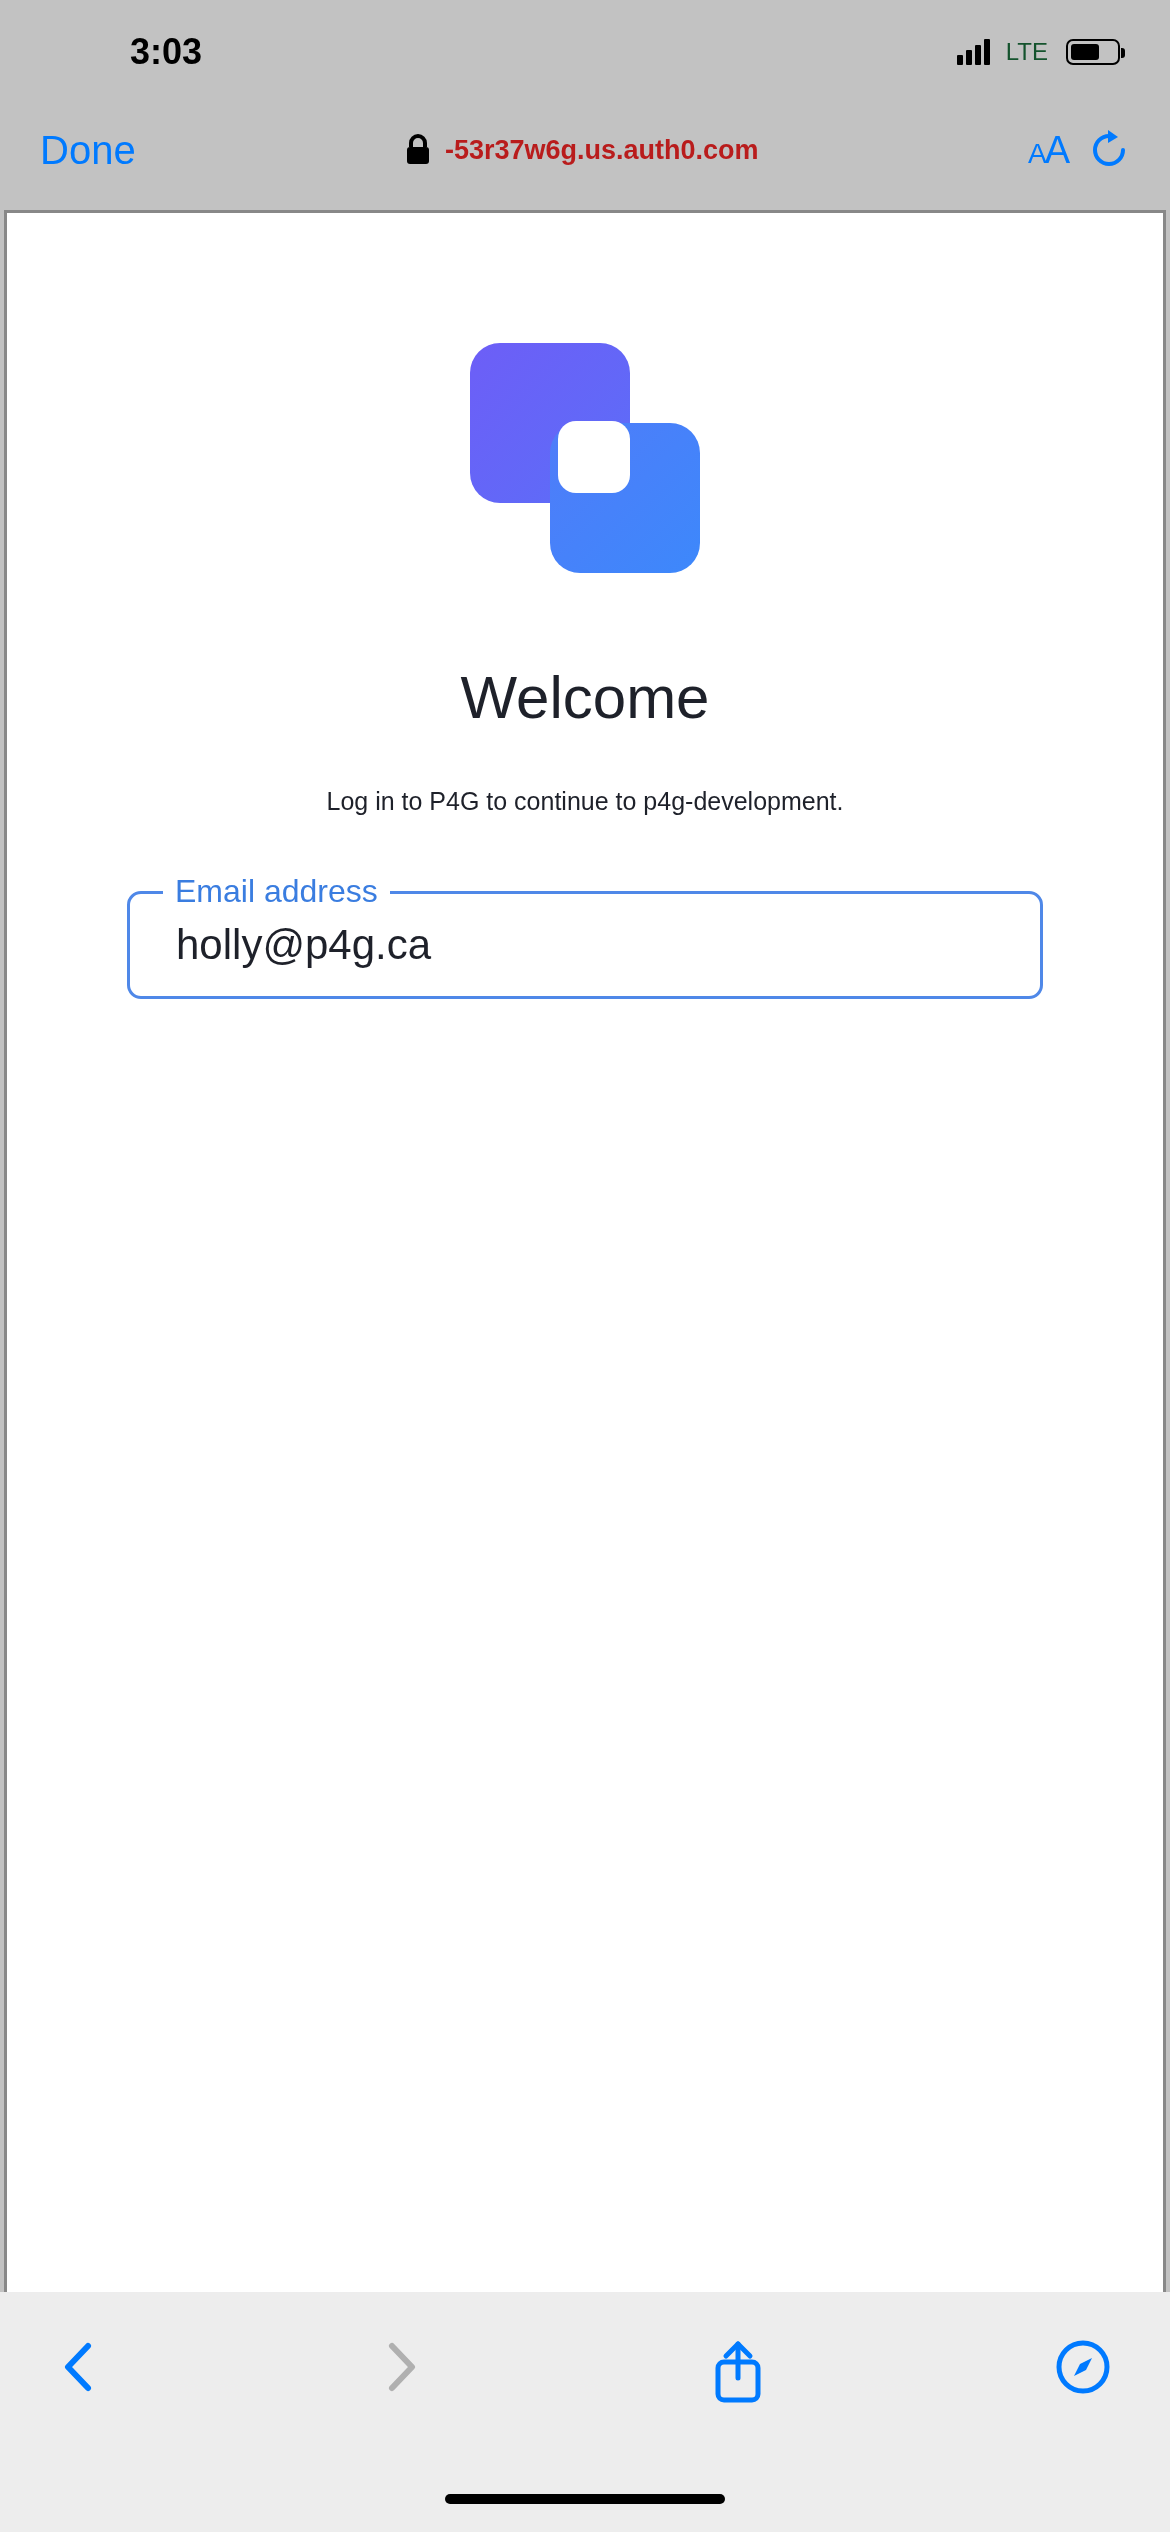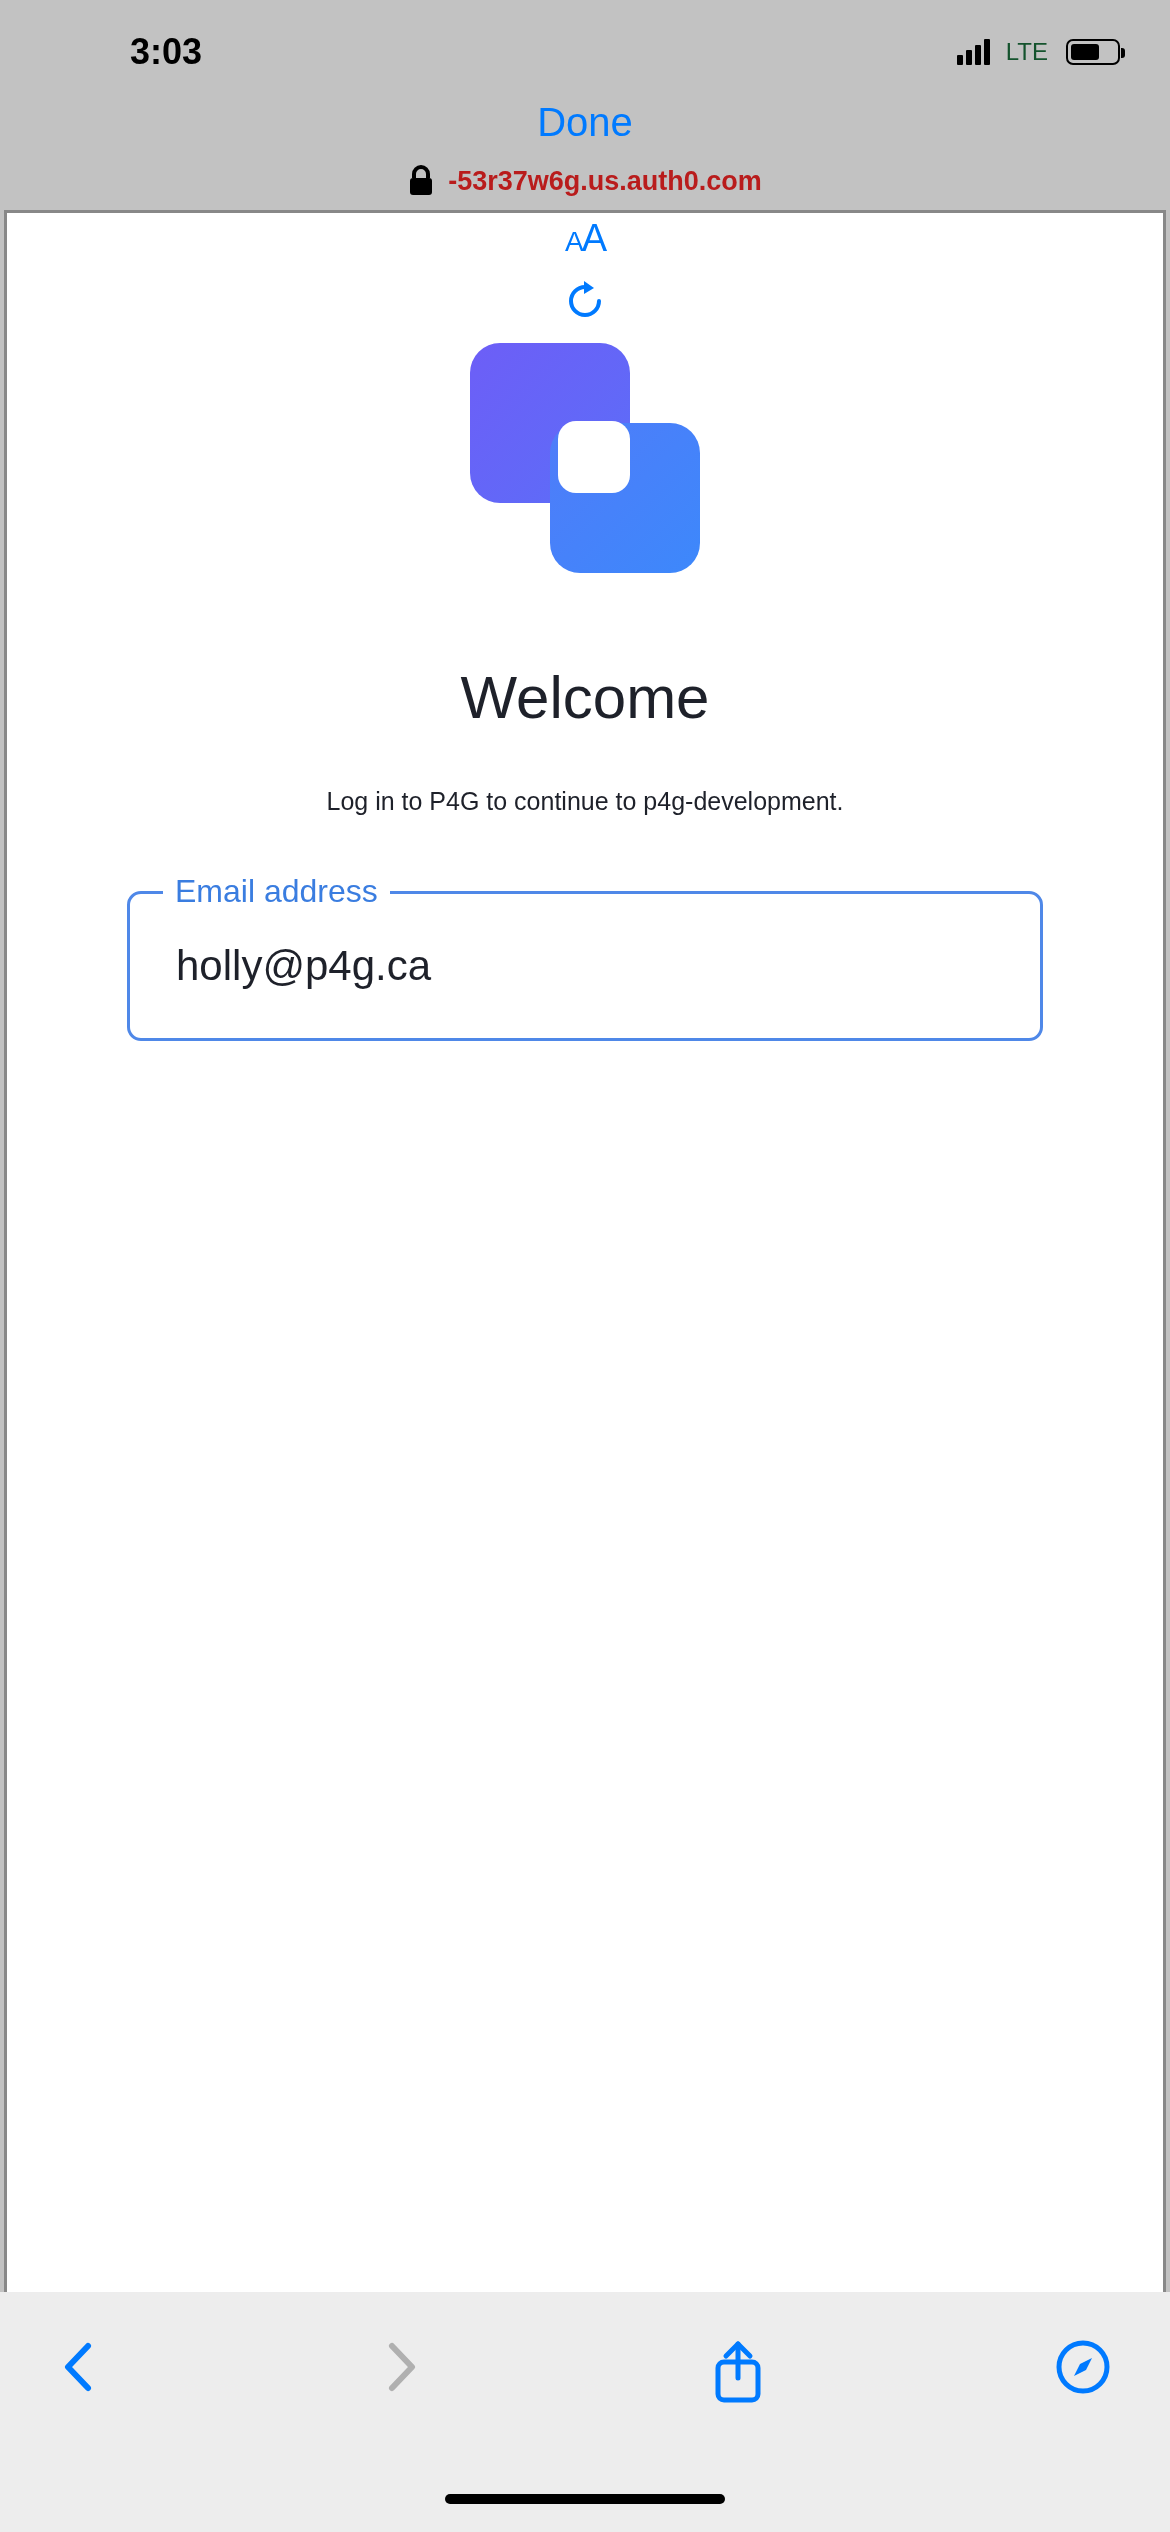--- a/index.html
+++ b/index.html
@@ -81,21 +81,20 @@
       background:#000;
       border-radius:3px;
     }
     .browser-bar {
       height: 100px;
       display:flex;
       align-items:center;
       padding: 0 40px;
       background: #c2c2c2;
       gap:20px;
-      flex-direction:column;
     }
     .done-btn {
       color:#007aff;
       font-size:40px;
       font-weight:400;
     }
     .url-area {
       flex:1;
       display:flex;
       align-items:center;
@@ -175,21 +174,21 @@
       color:#1e212a;
       margin-bottom:75px;
     }
     .field-wrap {
       position:relative;
       margin-bottom:42px;
       margin-top:40px;
     }
     .field-input {
       width:100%;
-      height:150px;
+      height:108px;
       border:3px solid #c9c9c9;
       border-radius:14px;
       padding: 0 46px;
       font-size:42px;
       color:#1e212a;
       background:#fff;
       outline:none;
     }
     .field-wrap.focused .field-input {
       border-color:#4f88e8;

